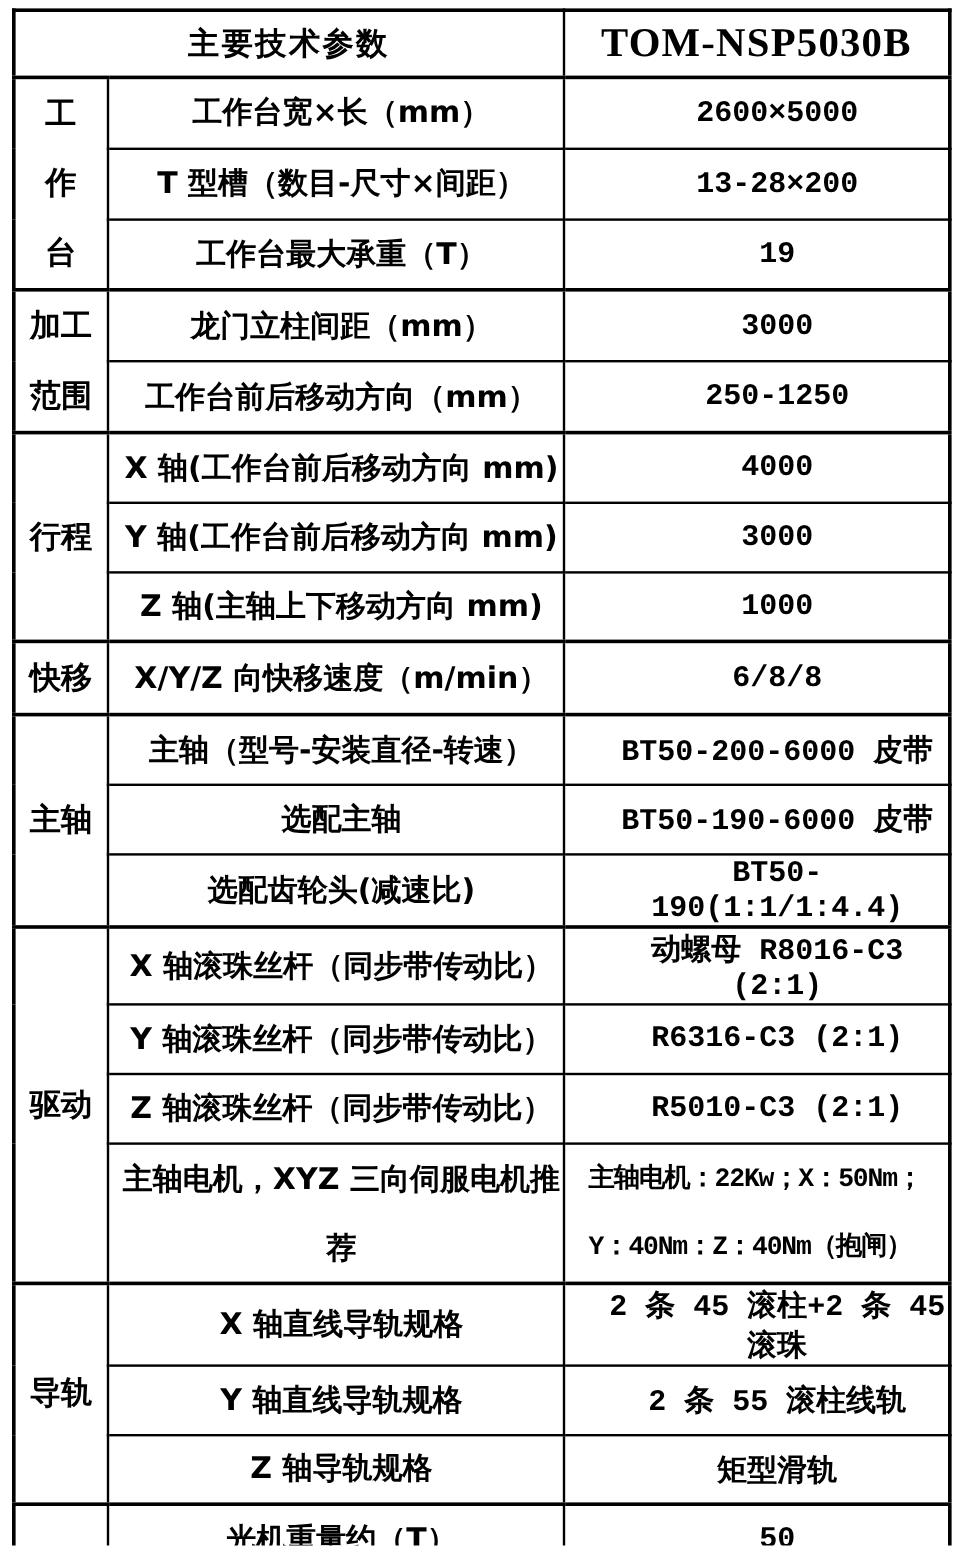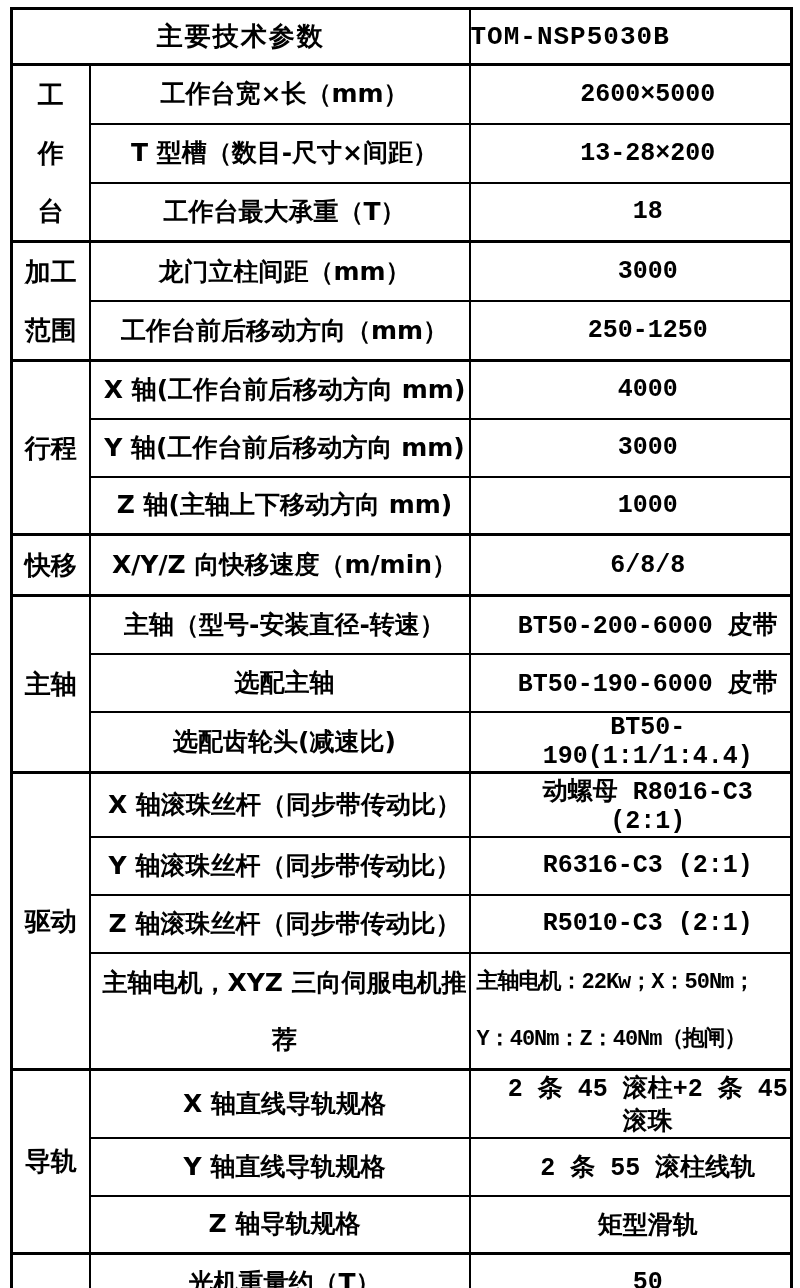--- a/index.html
+++ b/index.html
@@ -41,22 +41,23 @@
   tr.r-head   { height: 56px;  }
   tr.r-single { height: 58px;  }
   tr.r-double { height: 116px; }
 
   .hdr-title {
     text-align: center;
     font-size: 26px;
     letter-spacing: 2px;
   }
   .hdr-model {
-    font-size: 26px;
-    font-family: Liberation Mono, monospace;
+    text-align: center;
+    font-size: 34px;
+    font-family: Liberation Serif, serif;
     letter-spacing: 1px;
   }
   .cat {
     text-align: center;
     font-size: 26px;
     white-space: pre-line;
     line-height: 58px;
   }
   .param {
     text-align: center;
@@ -68,21 +69,21 @@
   .param-tall { line-height: 57px; }
   .value {
     text-align: center;
     font-size: 25px;
     font-family: "Liberation Mono", "DejaVu Sans Mono", monospace;
     white-space: pre-line;
     padding-left: 35px;
   }
   .value-left {
     text-align: left;
-    padding: 0 2px 0 6px;
+    padding: 0 2px 0 20px;
     font-size: 22px;
     line-height: 57px;
     letter-spacing: -1px;
   }
 </style>
 </head>
 <body>
 
 <div class="page">
   <table class="spec">
@@ -104,21 +105,21 @@
 台</td>
       <td class="param">工作台宽×长（mm）</td>
       <td class="value">2600×5000</td>
     </tr>
     <tr class="r-single">
       <td class="param">T 型槽（数目-尺寸×间距）</td>
       <td class="value">13-28×200</td>
     </tr>
     <tr class="r-single">
       <td class="param">工作台最大承重（T）</td>
-      <td class="value">18</td>
+      <td class="value">19</td>
     </tr>
 
     <tr class="r-single group-start">
       <td class="cat" rowspan="2">加工
 范围</td>
       <td class="param">龙门立柱间距（mm）</td>
       <td class="value">3000</td>
     </tr>
     <tr class="r-single">
       <td class="param">工作台前后移动方向（mm）</td>

